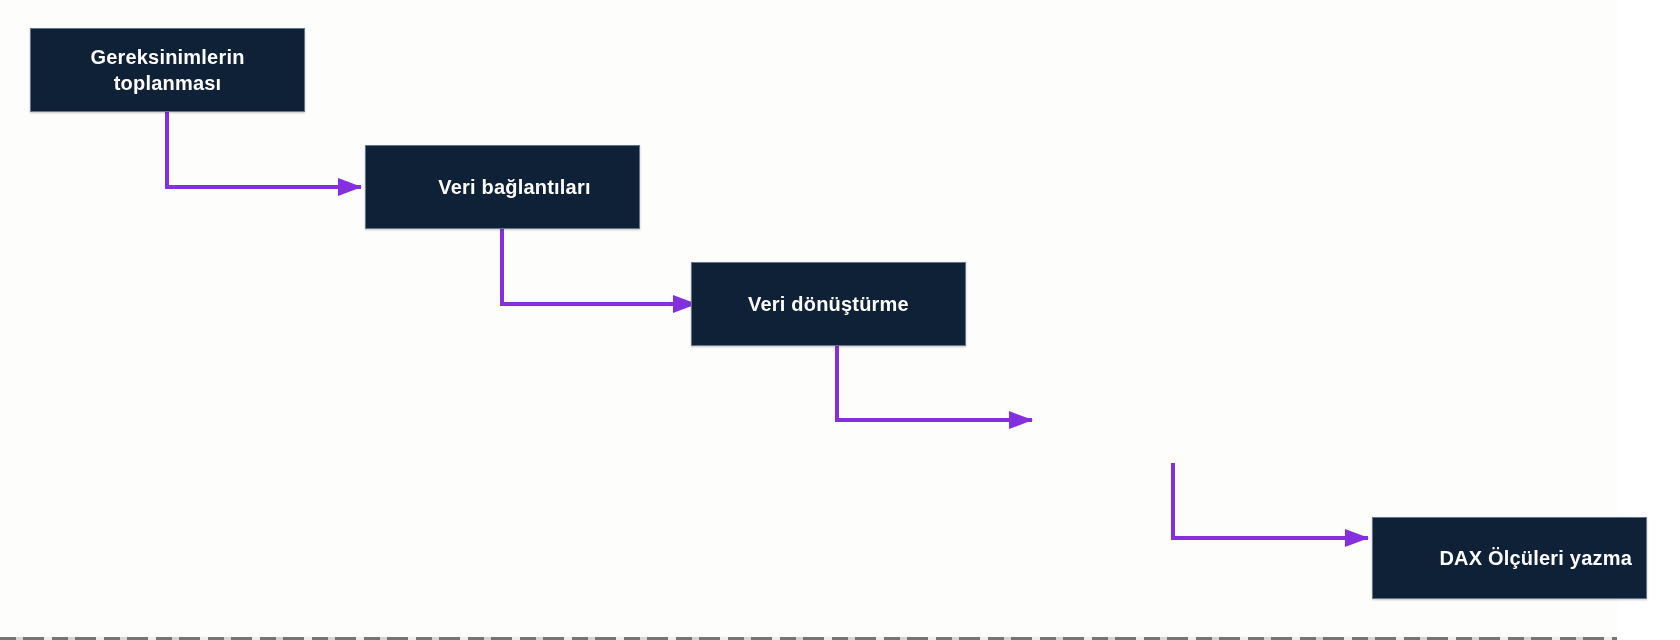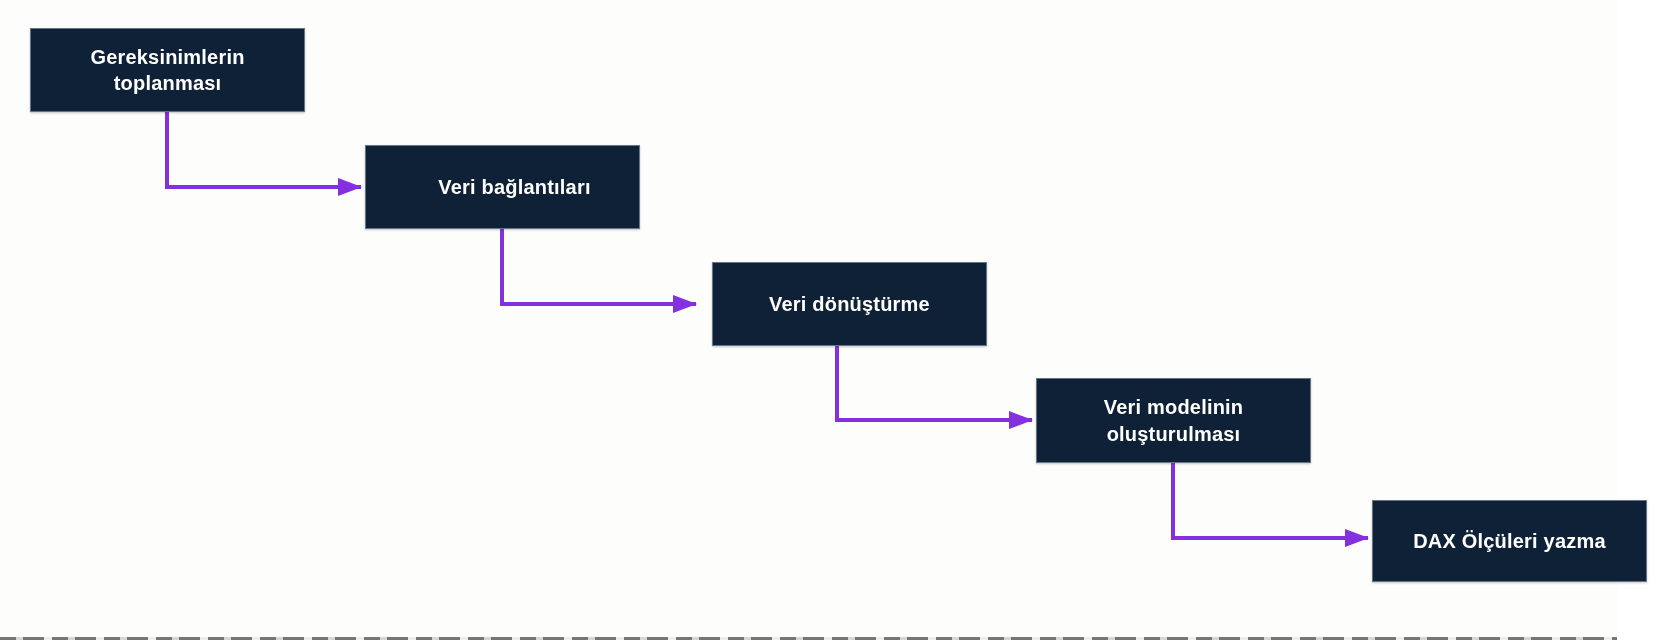--- a/index.html
+++ b/index.html
@@ -49,23 +49,23 @@
   .step-label {
     color: var(--label-text);
     font-size: 20px;
     font-weight: 700;
     line-height: 1.32;
     letter-spacing: 0.01em;
     padding: 0 14px;
   }
   .step-1 { left: 30px;   top: 28px;  }
   .step-2 { left: 365px;  top: 145px; padding-left: 24px; }
-  .step-3 { left: 712px;  top: 262px; }
+  .step-3 { left: 691px;  top: 262px; }
   .step-4 { left: 1036px; top: 378px; height: 85px; }
-  .step-5 { left: 1372px; top: 500px; height: 82px; }
+  .step-5 { left: 1372px; top: 517px; height: 82px; justify-content: flex-end; }
   .frame-bottom-edge {
     position: absolute;
     left: 0; right: 0; bottom: 0;
     height: 3px;
     background: repeating-linear-gradient(90deg,
       rgba(72, 72, 74, 0.75) 0px 16px,
       rgba(140, 140, 142, 0.35) 16px 23px,
       rgba(60, 60, 62, 0.7) 23px 44px,
       rgba(190, 190, 190, 0.25) 44px 52px);
   }
@@ -92,23 +92,20 @@
   </div>
 
   <div class="step-box step-2">
     <div class="step-label">Veri bağlantıları</div>
   </div>
 
   <div class="step-box step-3">
     <div class="step-label">Veri dönüştürme</div>
   </div>
 
-  <div class="step-box step-4">
-    <div class="step-label">Veri modelinin oluşturulması</div>
-  </div>
 
   <div class="step-box step-5">
     <div class="step-label">DAX Ölçüleri yazma</div>
   </div>
 
   <div class="frame-bottom-edge"></div>
 
 </div>
 
 </body></html>

